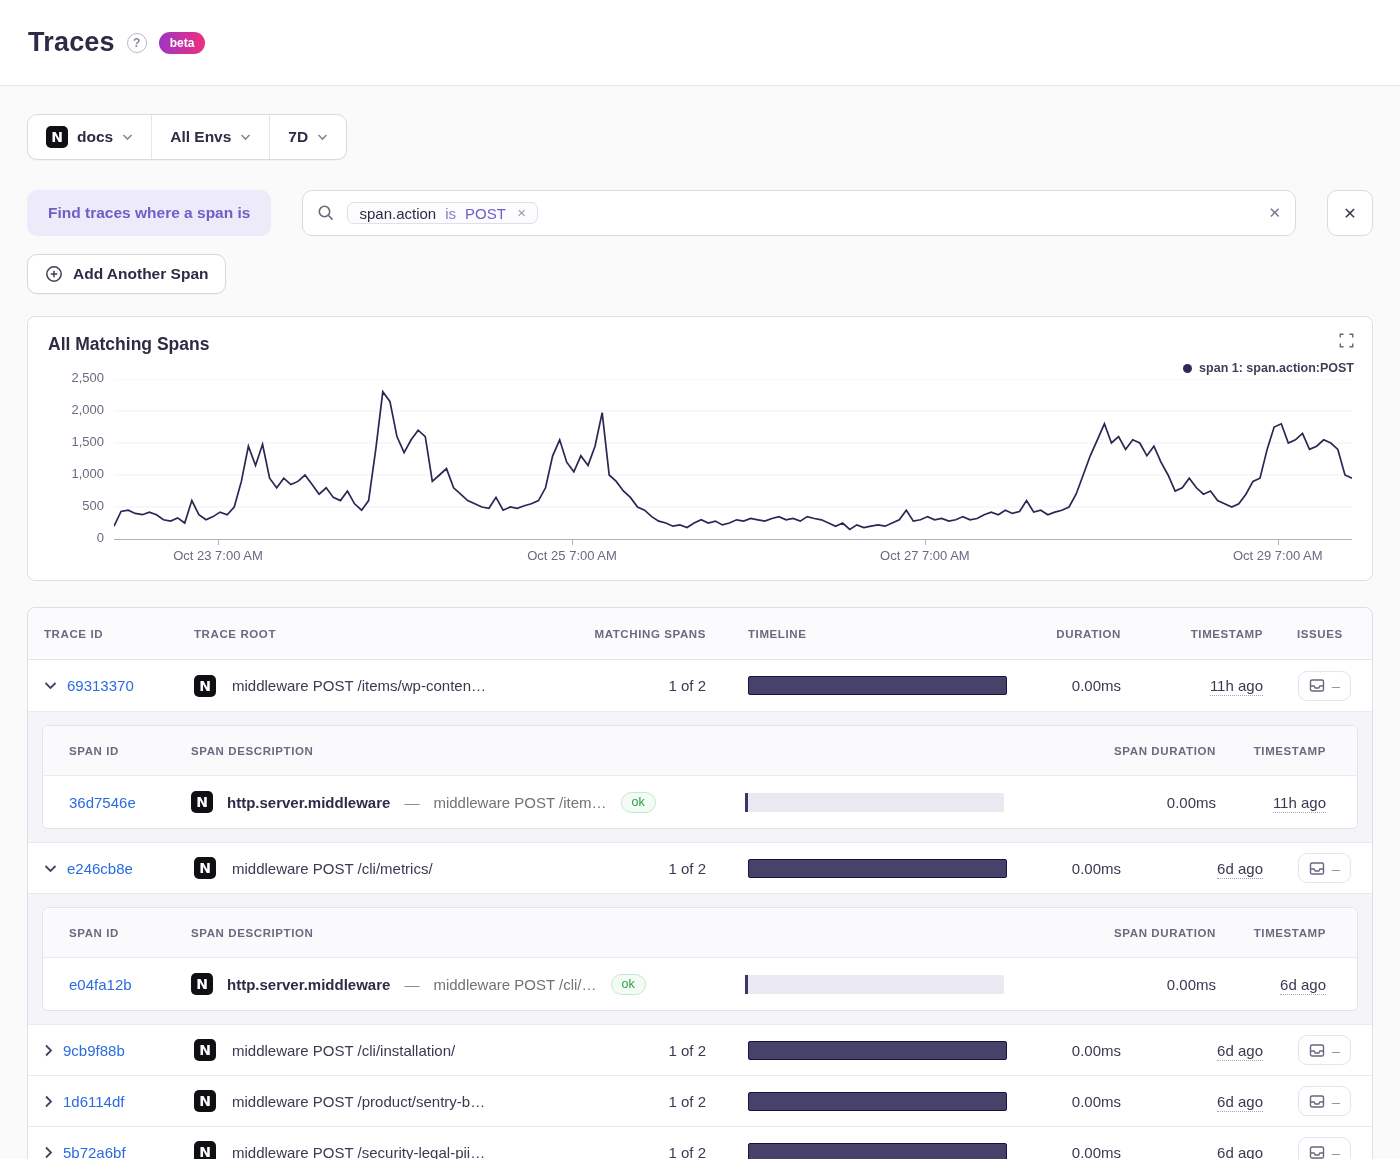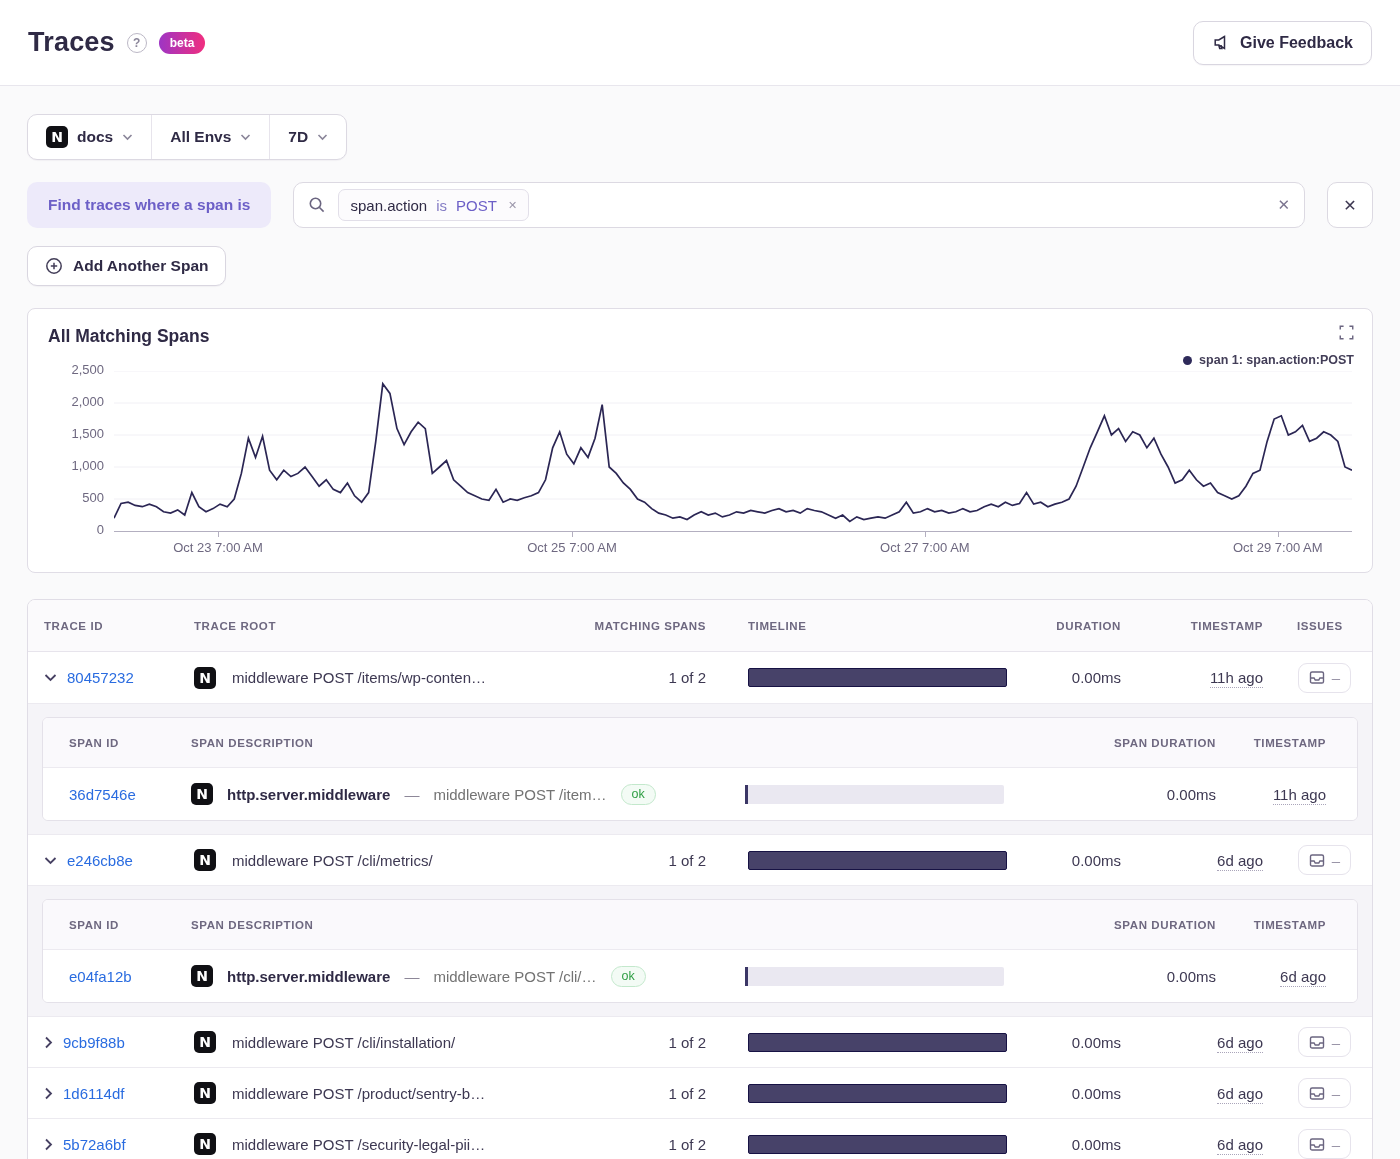--- a/index.html
+++ b/index.html
@@ -36,32 +36,32 @@
   }
   .filter-seg{ display:flex; align-items:center; gap:9px; padding:0 18px; font-weight:700; color:#2f2a45; font-size:15.5px; cursor:pointer;}
   .filter-seg + .filter-seg{ border-left:1px solid #e7e4ec; }
   .n-icon{
     width:22px; height:22px; background:#101014; border-radius:5px; color:#fff;
     font-weight:700; font-size:14px; display:flex; align-items:center; justify-content:center;
     font-family:"DejaVu Sans", sans-serif;
   }
   .chev{ color:#8a8599; display:flex; }
   
-  .search-row{ display:flex; gap:22px; margin-top:22px; align-items:stretch; }
+  .search-row{ display:flex; gap:31px; margin-top:30px; align-items:stretch; }
   .where-pill{
     background:#edeafa; color:#6c5fc7; font-weight:700; font-size:15.5px;
     border-radius:10px; display:flex; align-items:center; padding:0 21px; height:46px;
   }
   .search-box{
     flex:1; background:#fff; border:1px solid #dcd9e2; border-radius:10px; height:46px;
     display:flex; align-items:center; padding:0 14px; gap:12px;
   }
   .token{
     display:flex; align-items:center; gap:9px; border:1px solid #e2dfe9; background:#fcfbfd;
-    border-radius:7px; height:32px; padding:0 11px; font-size:15px;
+    border-radius:7px; height:22px; padding:0 11px; font-size:15px;
   }
   .token .t-key{ color:#2f2a45; }
   .token .t-op{ color:#857dc5; }
   .token .t-val{ color:#6c5fc7; }
   .token .t-x{ color:#9b96aa; font-size:11px; cursor:pointer; padding-left:2px;}
   .search-clear{ margin-left:auto; color:#7c7590; font-size:15px; cursor:pointer; }
   .square-close{
     width:46px; height:46px; background:#fff; border:1px solid #dcd9e2; border-radius:10px;
     display:flex; align-items:center; justify-content:center; font-size:16px; color:#3d3852; cursor:pointer;
   }
@@ -145,29 +145,20 @@
 </style>
 </head>
 <body>
 
 <header class="page-header">
   <div class="title-group">
     <span class="page-title">Traces</span>
     <span class="help-circle">?</span>
     <span class="beta-badge">beta</span>
   </div>
-  <button class="feedback-btn">
-    <span class="chev">
-      <svg width="19" height="19" viewBox="0 0 19 19" fill="none" stroke="#2f2a45" stroke-width="1.5">
-        <path d="M12.5 3.5 6.8 7H3.2v5h3.6l5.7 3.5v-12z"></path>
-        <path d="M6.8 12.2l.9 3.3h2.2l-.9-3.4"></path>
-      </svg>
-    </span>
-    <span>Give Feedback</span>
-  </button>
 </header>
 
 <div class="content">
 
   
   <div class="filter-bar">
     <div class="filter-seg">
       <span class="n-icon">N</span>
       <span>docs</span>
       <span class="chev">
@@ -286,21 +277,21 @@
       <div style="padding-left:20px">ISSUES</div>
     </div>
 
     <div class="t-grid trace-row">
       <div class="id-cell">
         <span class="row-chev">
           <svg width="13" height="9" viewBox="0 0 13 9" fill="none" stroke="#474163" stroke-width="1.8">
               <path d="M1.5 2l5 5 5-5"></path>
             </svg>
         </span>
-        <a class="trace-link">80457232</a>
+        <a class="trace-link">69313370</a>
       </div>
       <div class="root-cell">
         <span class="n-icon">N</span>
         <span class="root-text">middleware POST /items/wp-conten…</span>
       </div>
       <div class="right">1 of 2</div>
       <div class="timeline-cell">
           <div class="trace-bar"></div>
         </div>
       <div class="right">0.00ms</div>

